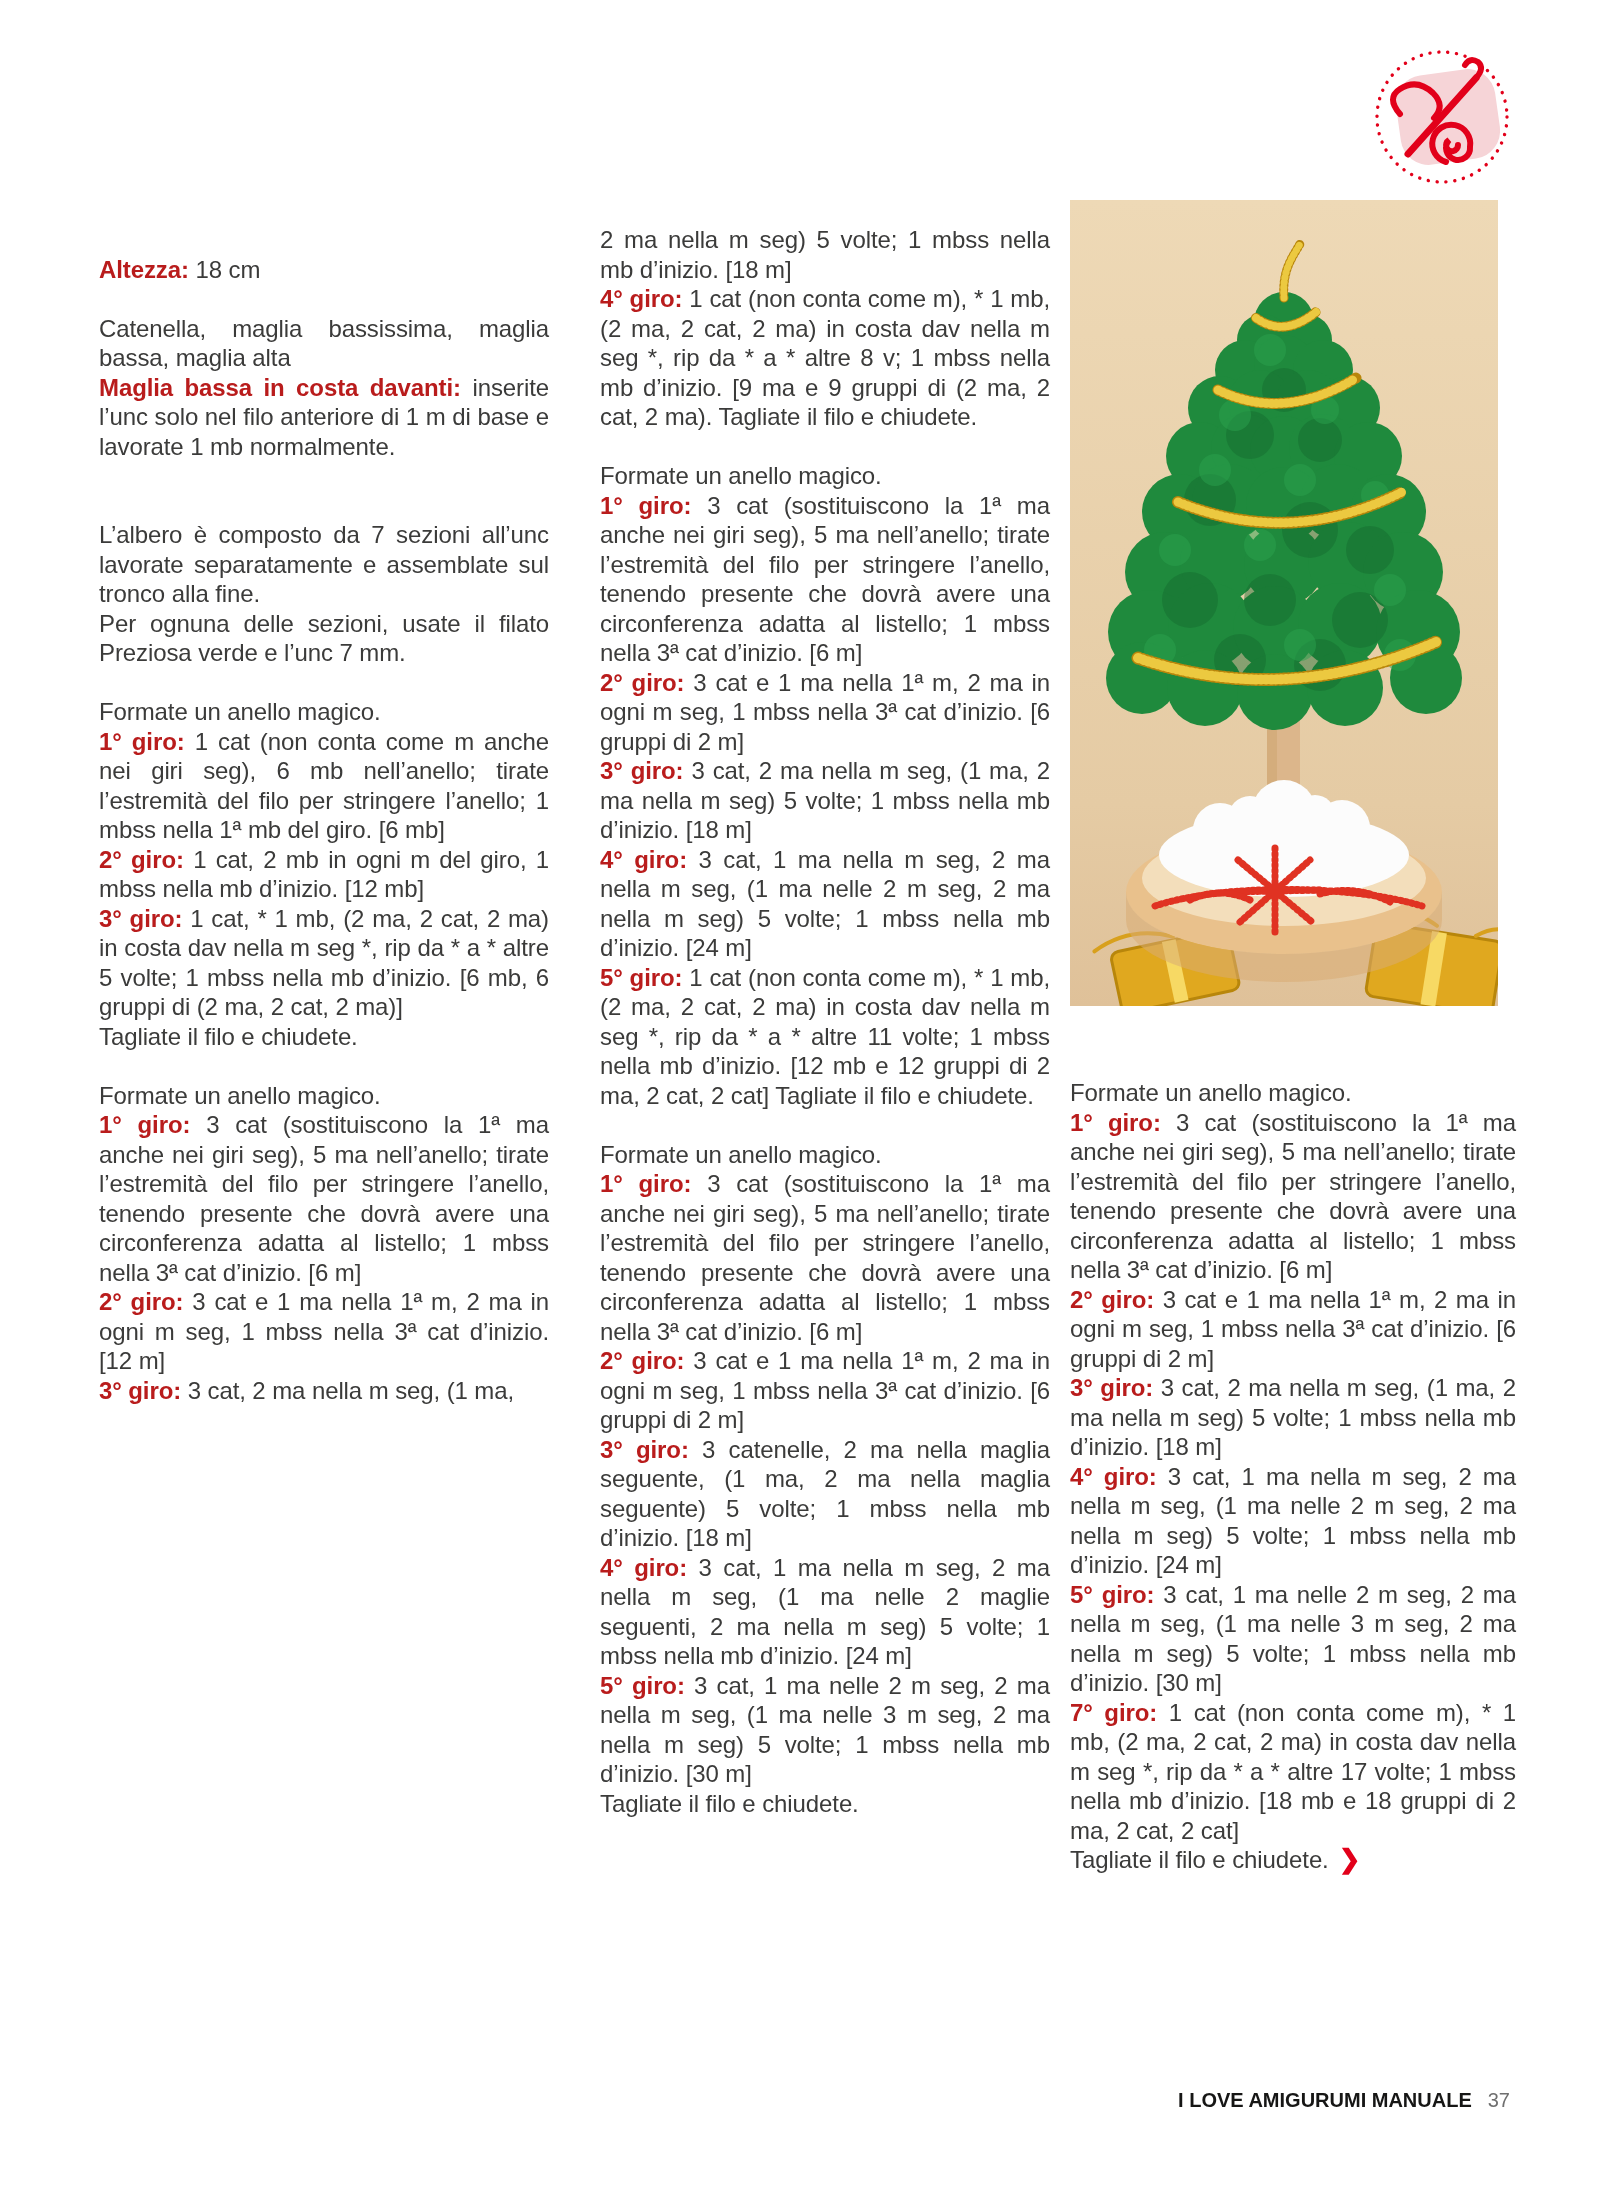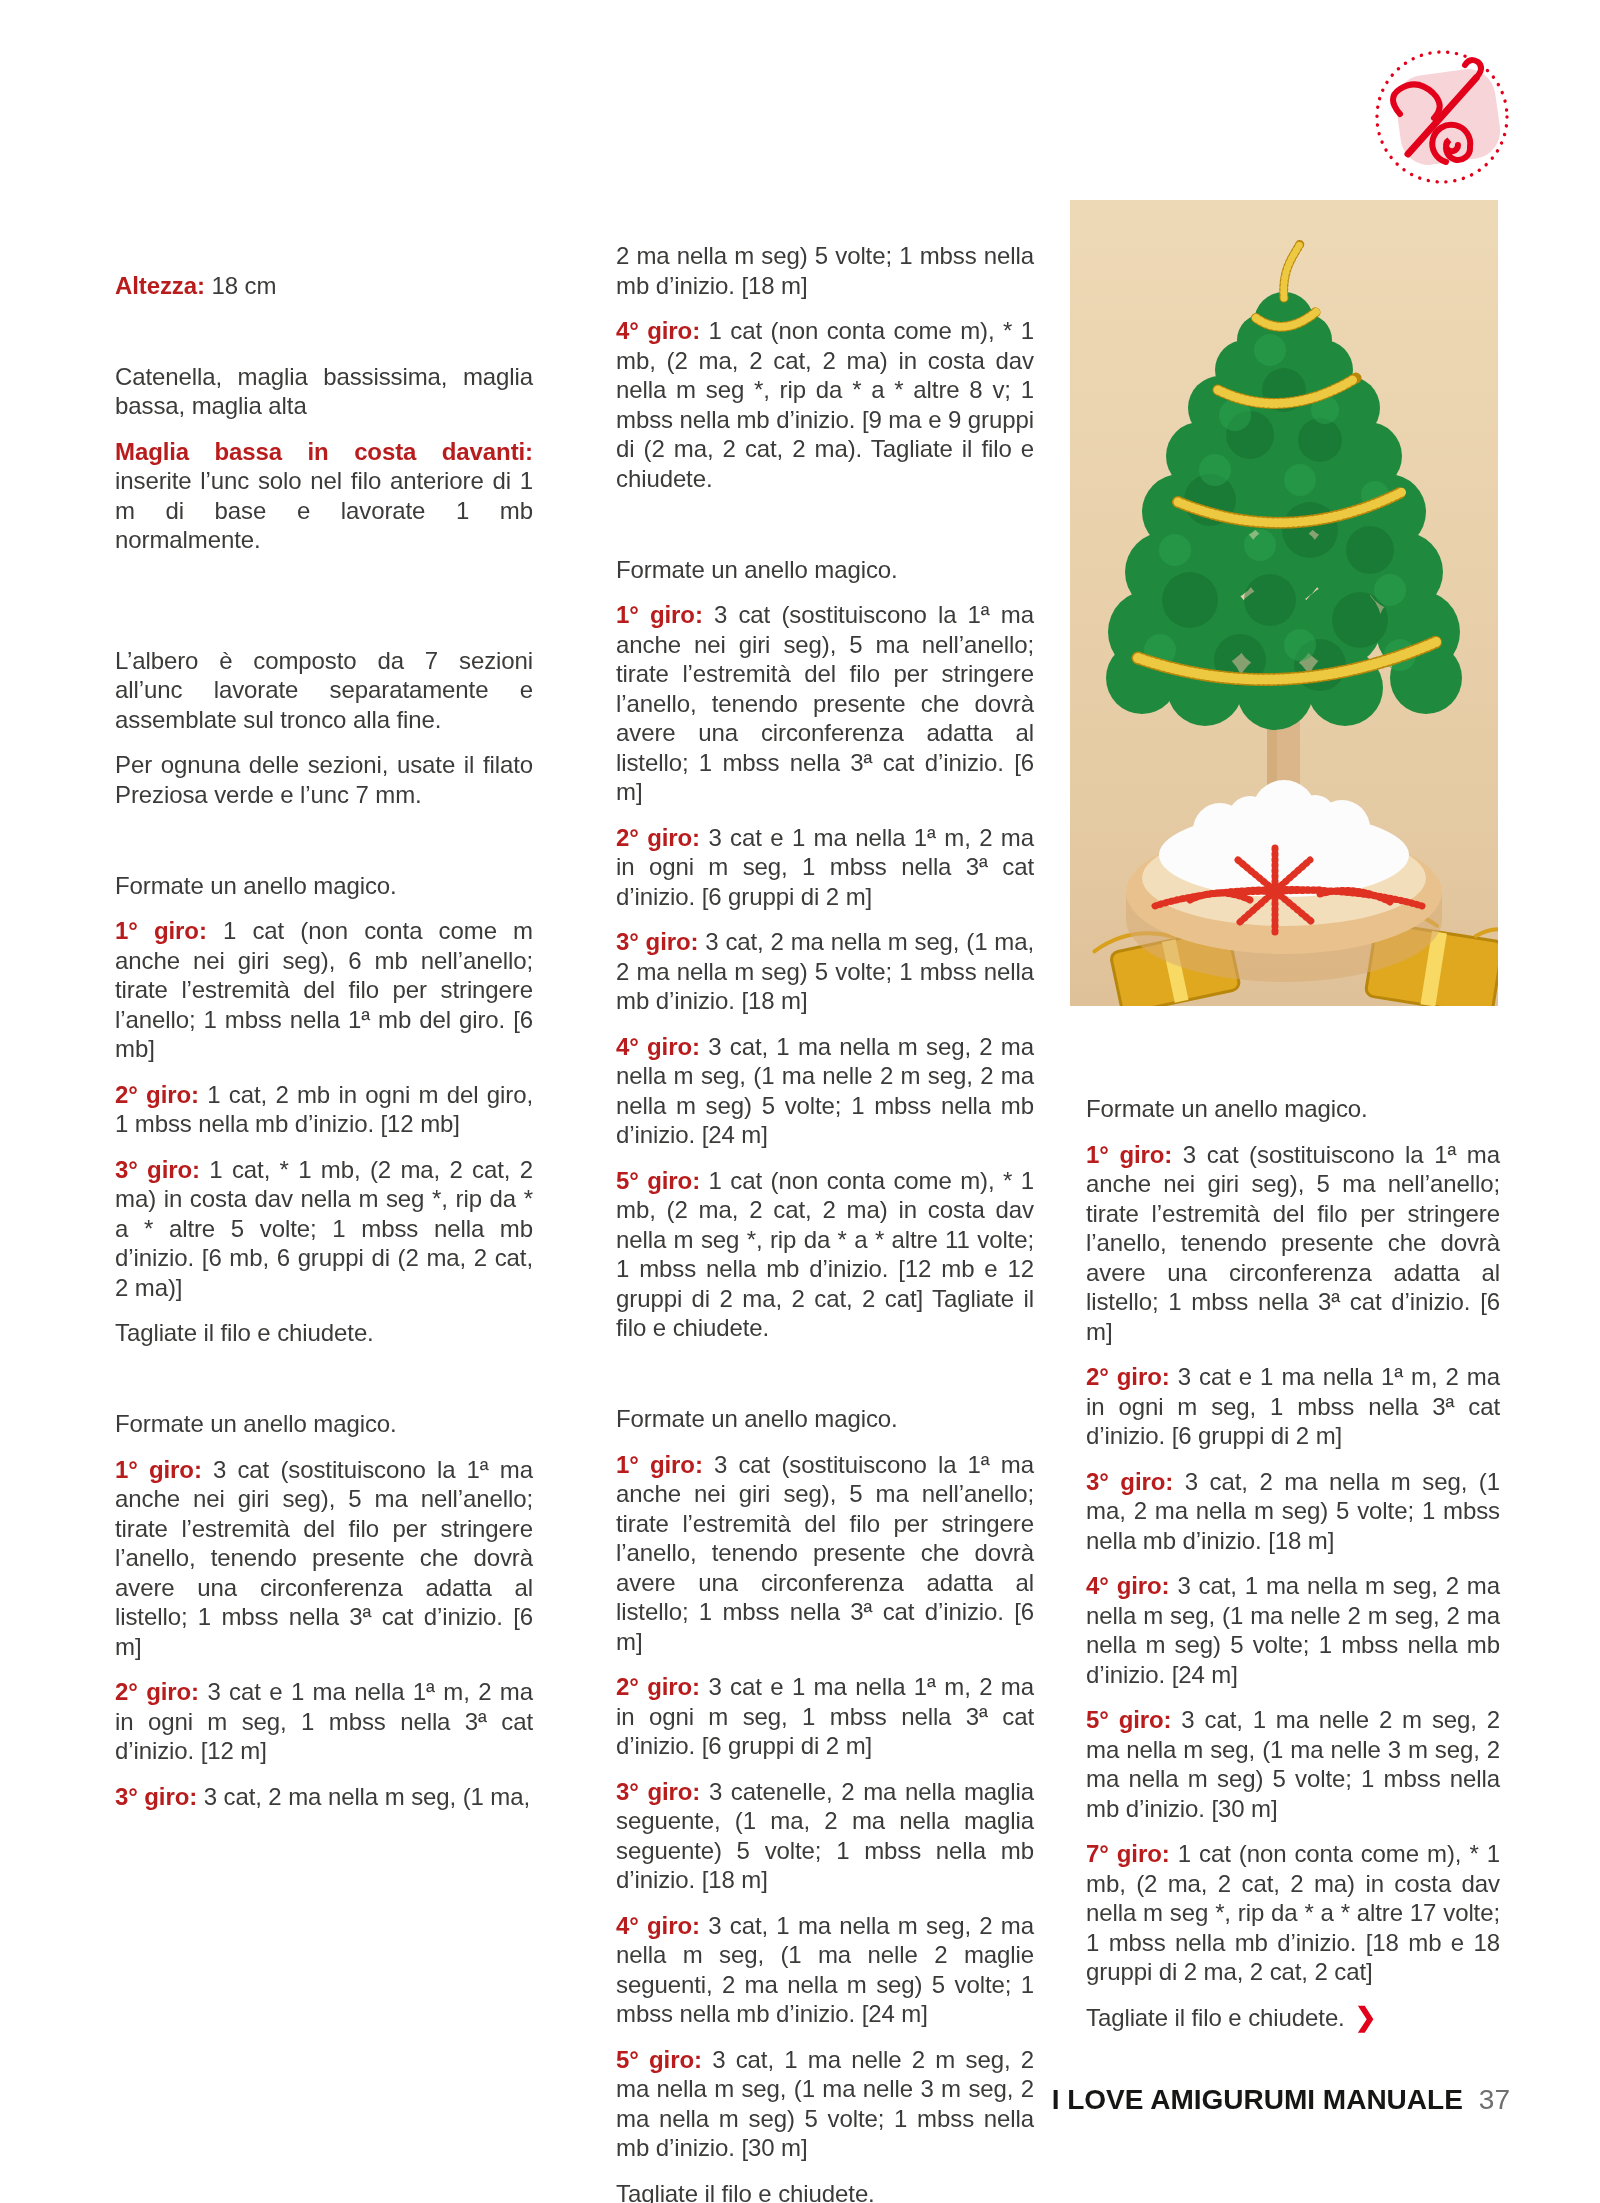--- a/index.html
+++ b/index.html
@@ -14,33 +14,33 @@
   #col-left{left:99px;}
   #col-middle{left:600px;}
   #col-right{left:1070px;top:1078px;width:446px;}
   .red-heading{
     color:#e2001a;font-weight:bold;font-size:27px;line-height:29.5px;
     text-align:left;letter-spacing:0.2px;
   }
   .black-heading{
     color:#161615;font-weight:bold;font-size:28px;line-height:29.5px;text-align:left;
   }
-  .para{margin:16px;}
+  .para{margin:0;}
   .lead{font-weight:bold;color:#b91c1c;}
   .chevron{color:#e2001a;font-weight:bold;margin-left:10px;font-size:26px;}
   .gap{width:100%;}
   #photo{
     position:absolute;left:1070px;top:200px;width:428px;height:806px;
   }
   #logo{
     position:absolute;left:1362px;top:32px;width:160px;height:160px;
   }
   #footer{
     position:absolute;top:2085px;right:90px;text-align:right;
-    font-size:28px;line-height:30px;color:#161615;white-space:nowrap;
+    font-size:20px;line-height:30px;color:#161615;white-space:nowrap;
   }
   #footer .brand{font-weight:bold;}
   #footer .pnum{color:#6f6f6f;font-weight:normal;margin-left:16px;}
 </style>
 </head>
 <body>
 
 <main>
 
   <div id="logo">

